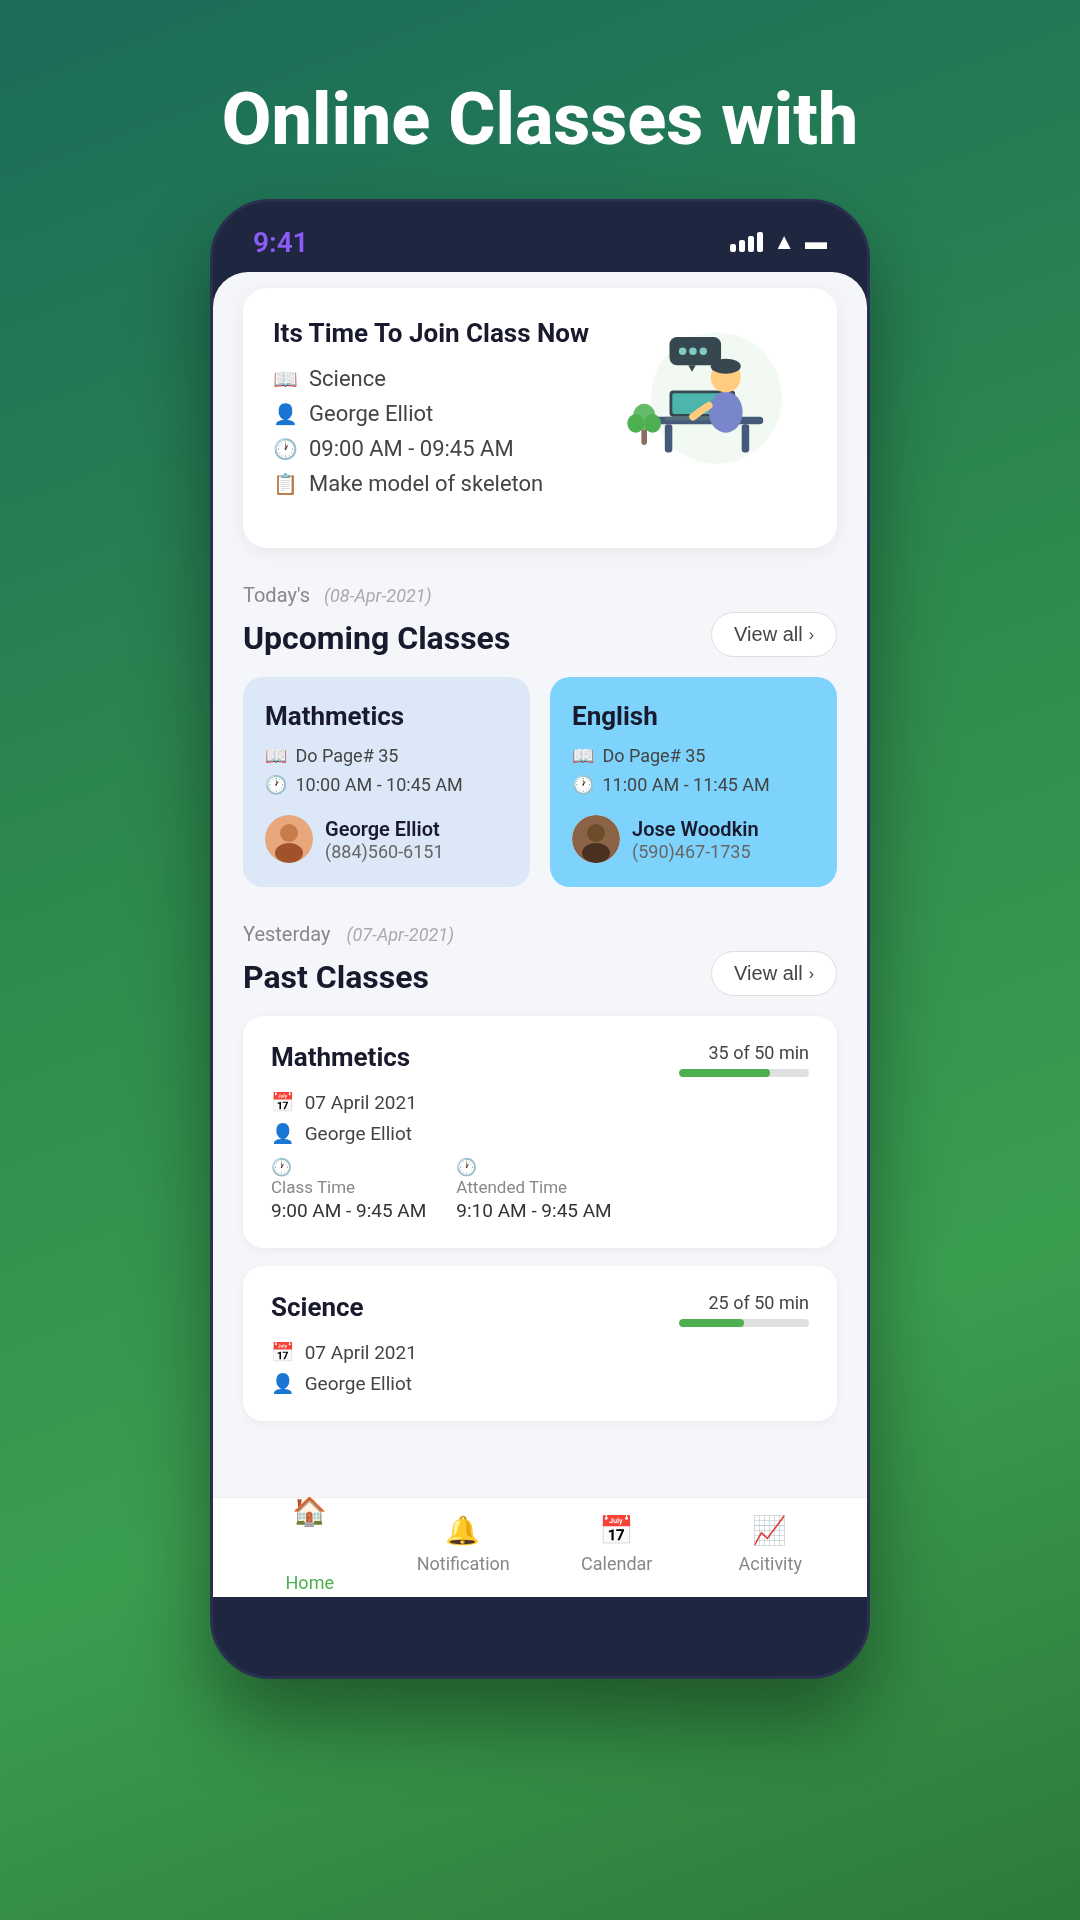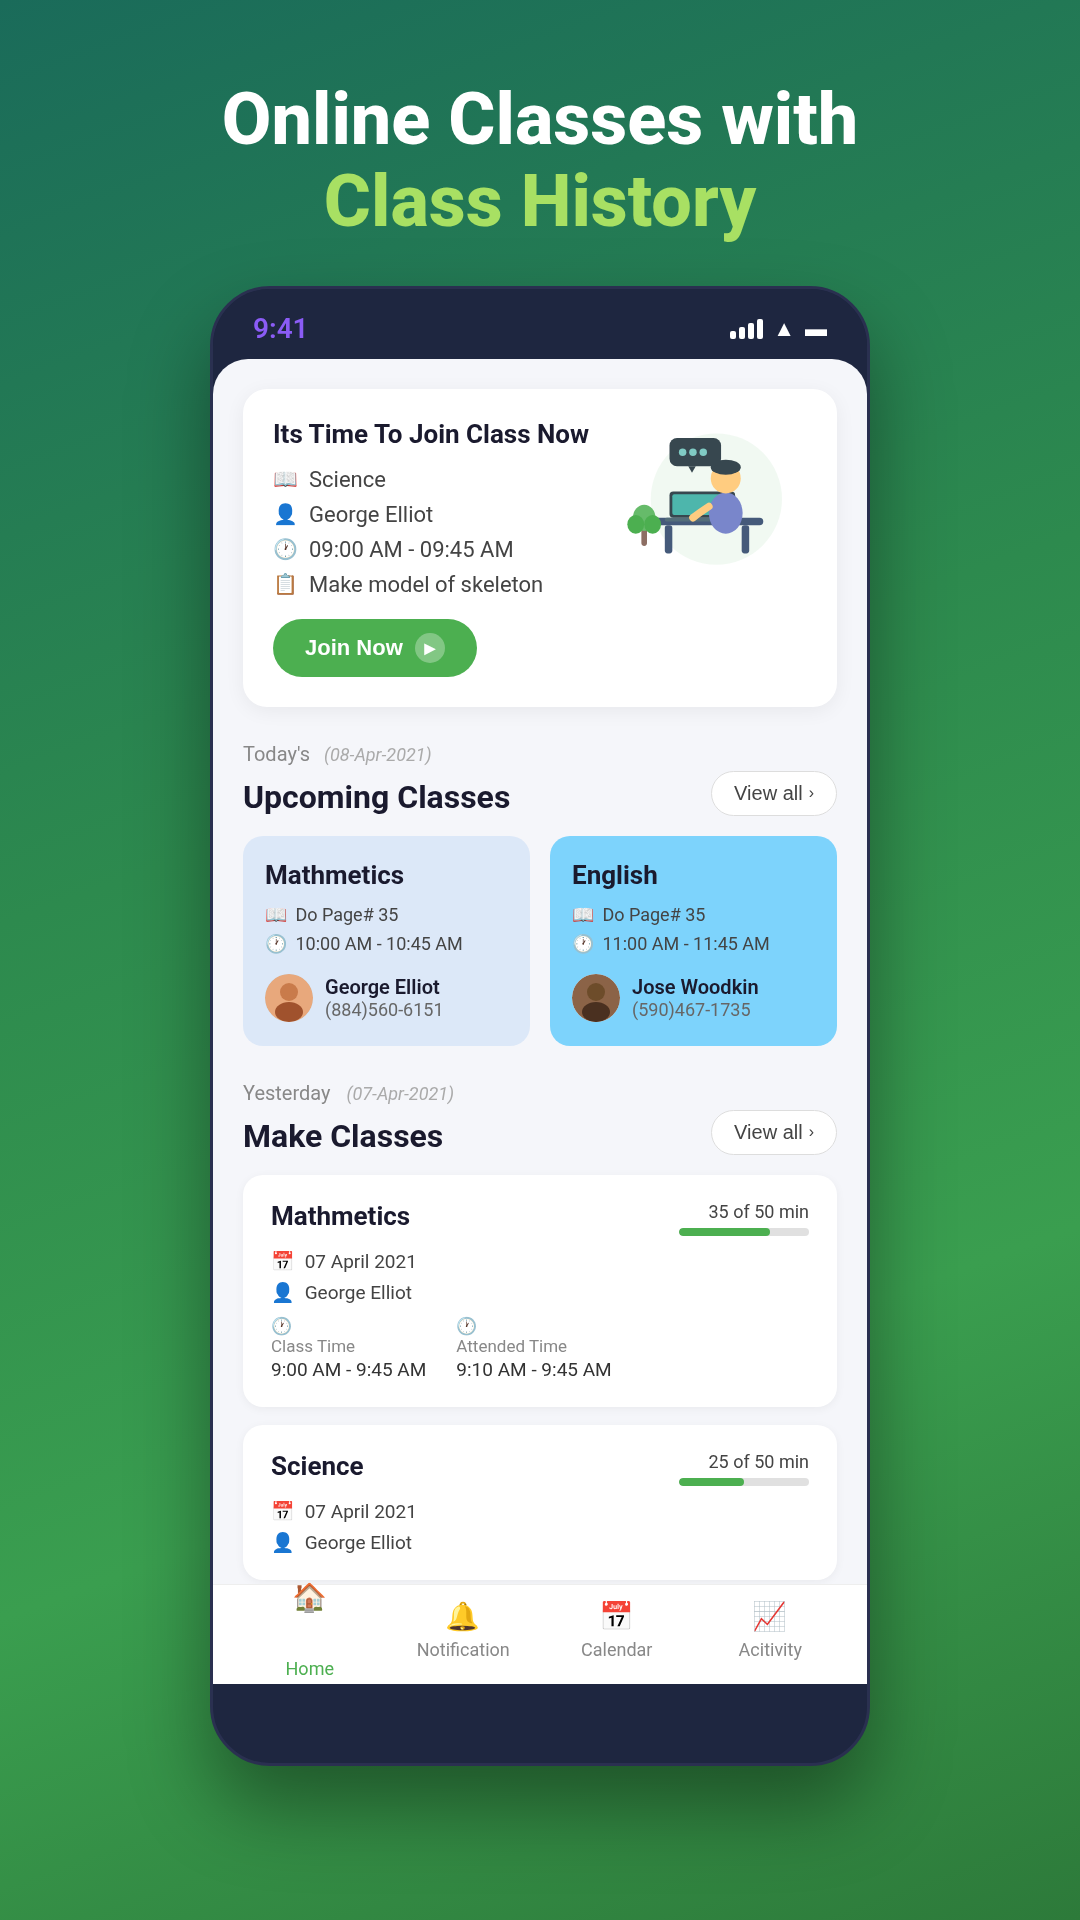--- a/index.html
+++ b/index.html
@@ -119,21 +119,21 @@
       font-weight: 500;
       color: #ffffff;
     }
 
     
     .main-content {
       background: #f5f6fa;
       border-radius: 35px 35px 0 0;
       flex: 1;
       overflow-y: auto;
-      padding: 30px 30px 20px;
+      padding: 16px 30px 20px;
       height: calc(1480px - 70px - 85px - 100px);
     }
 
     
     .join-card {
       background: #ffffff;
       border-radius: 24px;
       padding: 30px 30px 30px 30px;
       display: flex;
       justify-content: space-between;
@@ -430,21 +430,20 @@
     .desk-person {
       width: 200px;
       height: 150px;
     }
   </style>
 </head>
 <body>
 
 <div class="hero-text">
   <div class="hero-title-white">Online Classes with</div>
-  <div class="hero-title-green">Class History</div>
 </div>
 
 <div class="phone-wrapper">
 
   <div class="status-bar">
     <span class="status-time">9:41</span>
     <div class="status-icons">
       <div class="signal-bars">
         <span style="height:8px"></span>
         <span style="height:12px"></span>
@@ -473,24 +472,20 @@
           </div>
           <div class="info-row">
             <span class="info-icon">🕐</span>
             <span>09:00 AM  - 09:45 AM</span>
           </div>
           <div class="info-row">
             <span class="info-icon">📋</span>
             <span>Make model of skeleton</span>
           </div>
         </div>
-        <button class="join-btn">
-          <span>Join Now</span>
-          <span class="join-btn-icon">▶</span>
-        </button>
       </div>
       <div class="join-card-illustration">
         <svg class="desk-person" viewBox="0 0 200 160" fill="none" xmlns="http://www.w3.org/2000/svg">
 
           <circle cx="110" cy="80" r="70" fill="#e8f5e9" opacity="0.6"></circle>
 
           <rect x="40" y="100" width="120" height="8" rx="4" fill="#455a7a"></rect>
           <rect x="55" y="108" width="8" height="30" rx="3" fill="#455a7a"></rect>
           <rect x="137" y="108" width="8" height="30" rx="3" fill="#455a7a"></rect>
 
@@ -586,21 +581,21 @@
         </div>
       </div>
     </div>
 
     <div class="section-header">
       <div>
         <div>
           <span class="section-meta">Yesterday</span>
           <span class="section-meta" style="font-style:italic; font-size:18px; color:#aaa; margin-left:12px;">(07-Apr-2021)</span>
         </div>
-        <div class="section-title">Make Classes</div>
+        <div class="section-title">Past Classes</div>
       </div>
       <button class="view-all-btn">
         <span>View all</span>
         <span style="font-size:16px;">›</span>
       </button>
     </div>
 
     <div class="past-card">
       <div class="past-card-header">
         <div>

